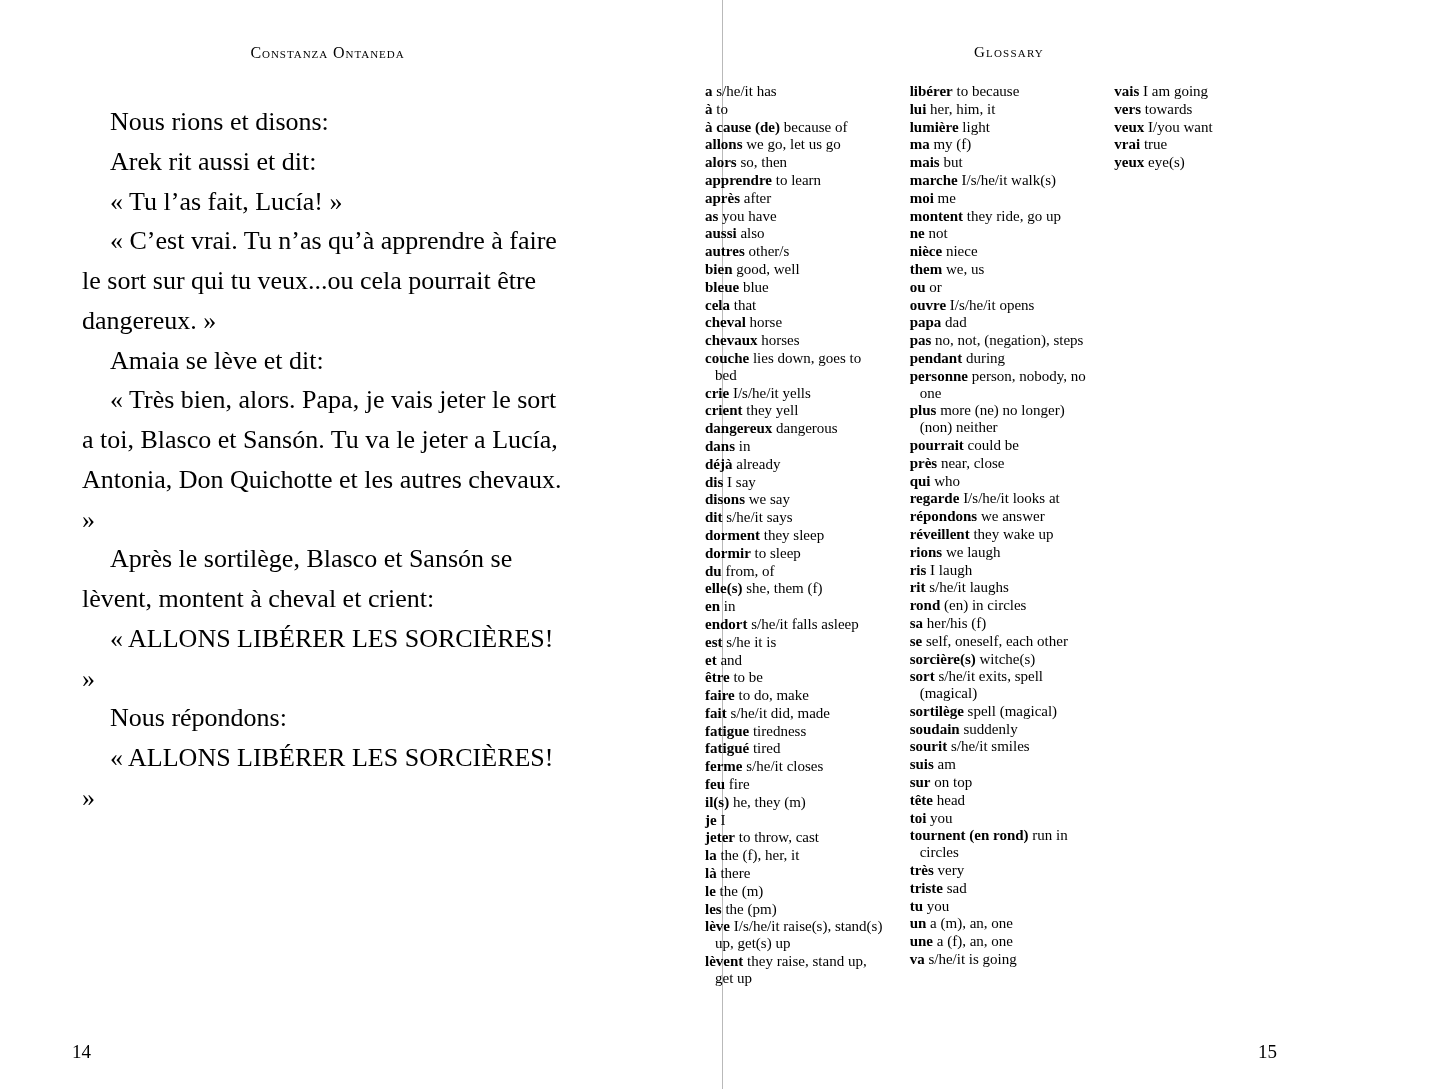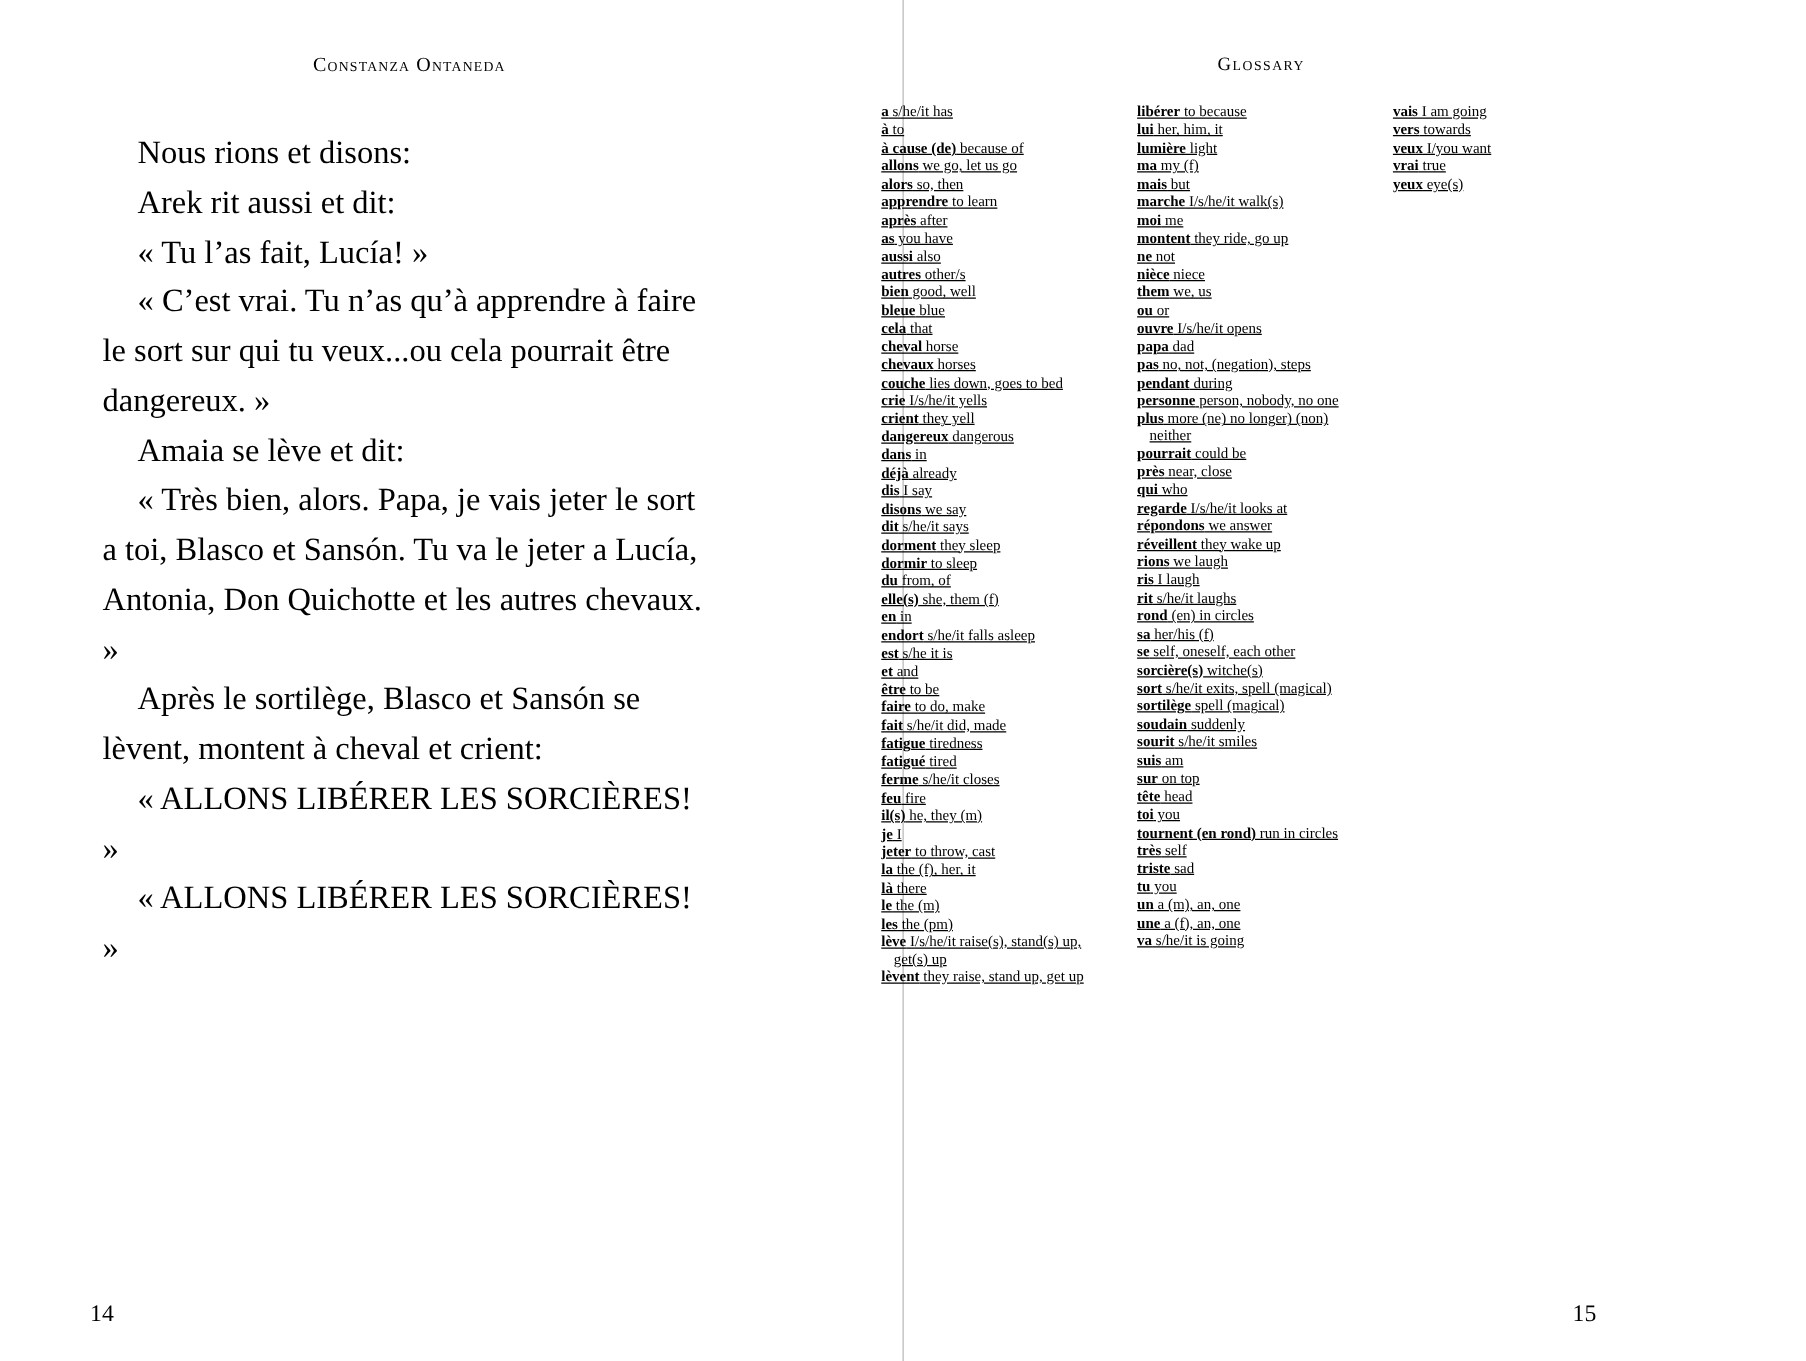--- a/index.html
+++ b/index.html
@@ -74,23 +74,22 @@
     margin-bottom: 22px;
     margin-left: 18px;
   }
   .glossary-cols {
     display: flex;
     gap: 24px;
     align-items: flex-start;
   }
   .gcol {
     width: 200px;
-    font-size: 12px;
+    font-size: 15px;
     line-height: 1.12;
-    text-decoration: underline;
   }
   .gcol .entry {
     margin: 0 0 1px 0;
     text-indent: -10px;
     padding-left: 10px;
   }
   .gcol .entry b {
     font-weight: bold;
   }
   .gcol .entry .def {
@@ -109,20 +108,21 @@
 
     <div class="story">
       <p>Nous rions et disons:</p>
       <p>Arek rit aussi et dit:</p>
       <p>« Tu l’as fait, Lucía! »</p>
       <p>« C’est vrai. Tu n’as qu’à apprendre à faire le sort sur qui tu veux...ou cela pourrait être dangereux. »</p>
       <p>Amaia se lève et dit:</p>
       <p>« Très bien, alors. Papa, je vais jeter le sort a toi, Blasco et Sansón. Tu va le jeter a Lucía, Antonia, Don Quichotte et les autres chevaux. »</p>
       <p>Après le sortilège, Blasco et Sansón se lèvent, montent à cheval et crient:</p>
       <p>« ALLONS LIBÉRER LES SORCIÈRES! »</p>
+      <p>Nous répondons:</p>
       <p>« ALLONS LIBÉRER LES SORCIÈRES! »</p>
     </div>
 
     <div class="folio folio-left">14</div>
   </div>
 
   <div class="page page-right">
     <div class="running-head-right">Glossary</div>
 
     <div class="glossary-cols">
@@ -210,21 +210,21 @@
           <p class="entry"><b>sorcière(s)</b><span class="def">  witche(s)</span></p>
           <p class="entry"><b>sort</b><span class="def"> s/he/it exits, spell (magical)</span></p>
           <p class="entry"><b>sortilège</b><span class="def"> spell (magical)</span></p>
           <p class="entry"><b>soudain</b><span class="def"> suddenly</span></p>
           <p class="entry"><b>sourit</b><span class="def"> s/he/it smiles</span></p>
           <p class="entry"><b>suis</b><span class="def"> am</span></p>
           <p class="entry"><b>sur</b><span class="def"> on top</span></p>
           <p class="entry"><b>tête</b><span class="def"> head</span></p>
           <p class="entry"><b>toi</b><span class="def"> you</span></p>
           <p class="entry"><b>tournent (en rond)</b><span class="def"> run in circles</span></p>
-          <p class="entry"><b>très</b><span class="def"> self</span></p>
+          <p class="entry"><b>très</b><span class="def"> very</span></p>
           <p class="entry"><b>triste</b><span class="def"> sad</span></p>
           <p class="entry"><b>tu</b><span class="def"> you</span></p>
           <p class="entry"><b>un</b><span class="def"> a (m), an, one</span></p>
           <p class="entry"><b>une</b><span class="def"> a (f), an, one</span></p>
           <p class="entry"><b>va</b><span class="def"> s/he/it is going</span></p>
         </div>
       <div class="gcol">
           <p class="entry"><b>vais</b><span class="def"> I am going</span></p>
           <p class="entry"><b>vers</b><span class="def"> towards</span></p>
           <p class="entry"><b>veux</b><span class="def"> I/you want</span></p>

